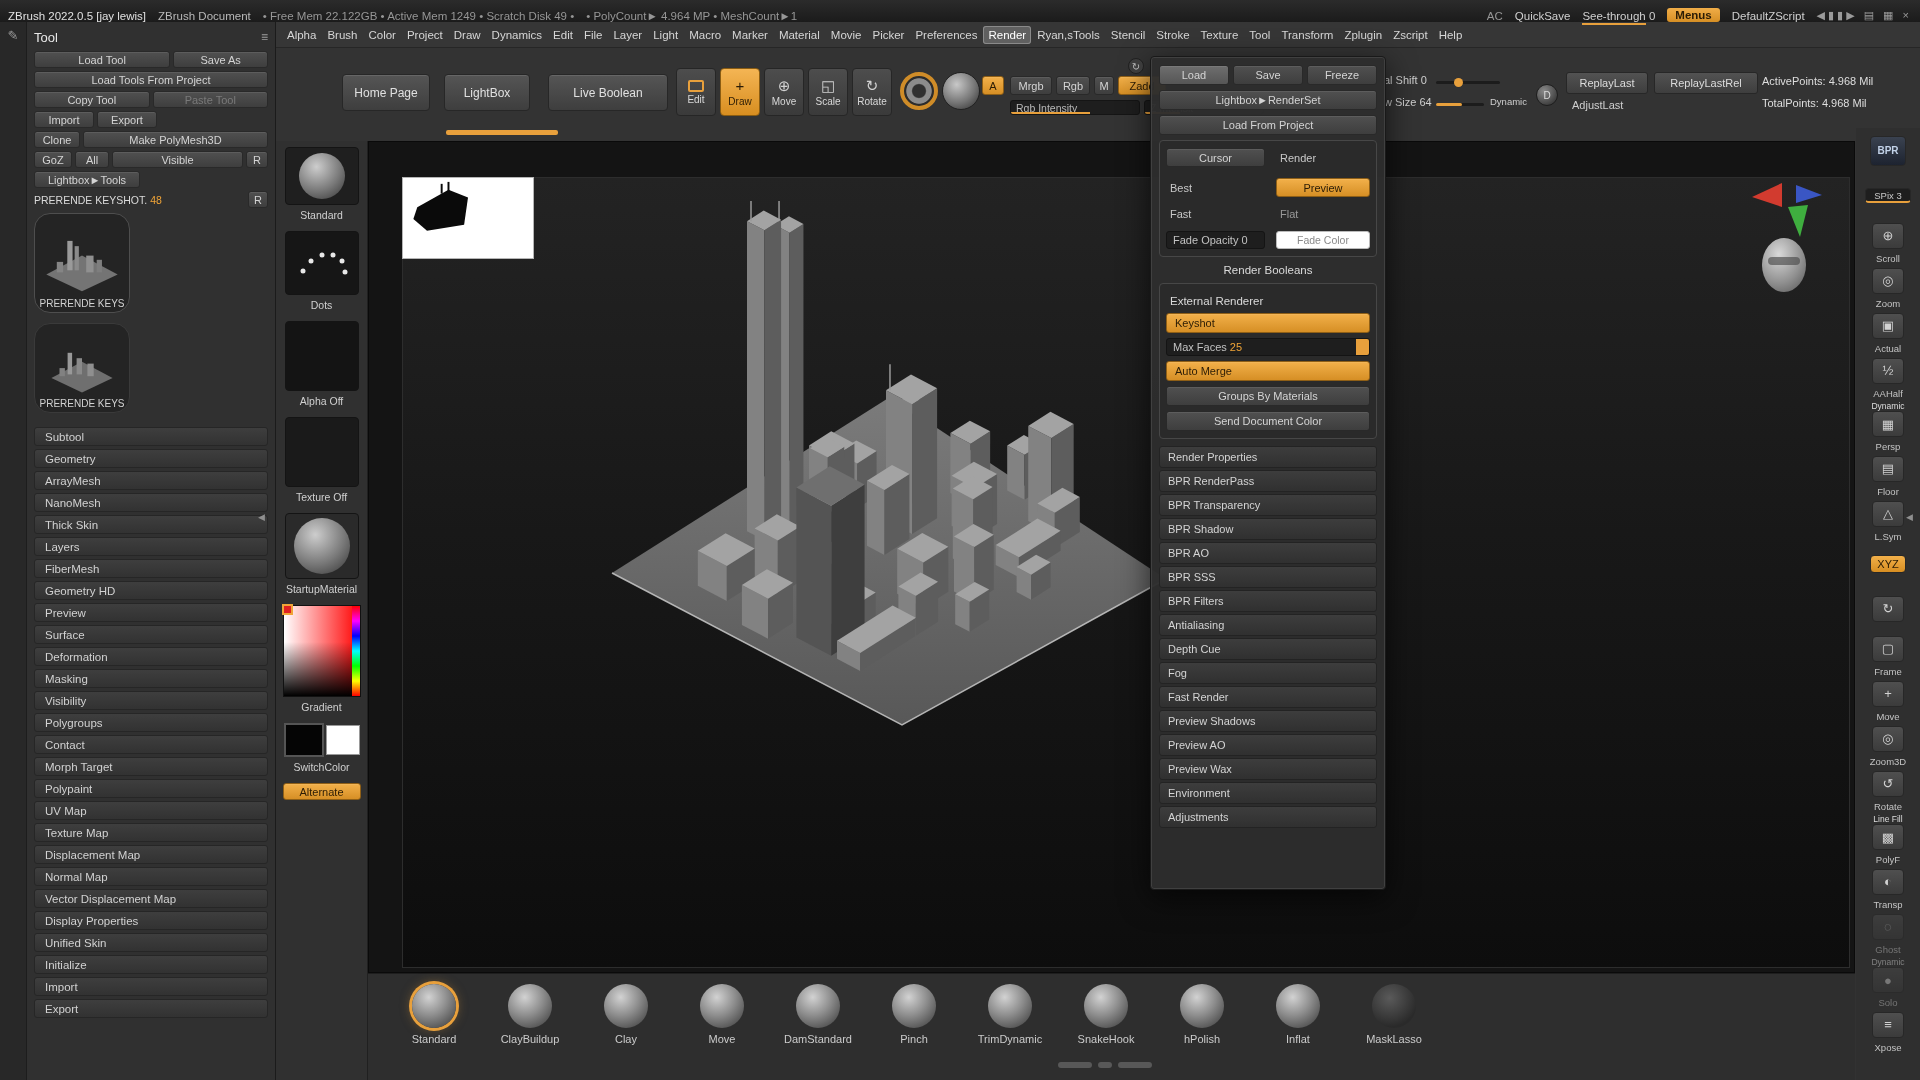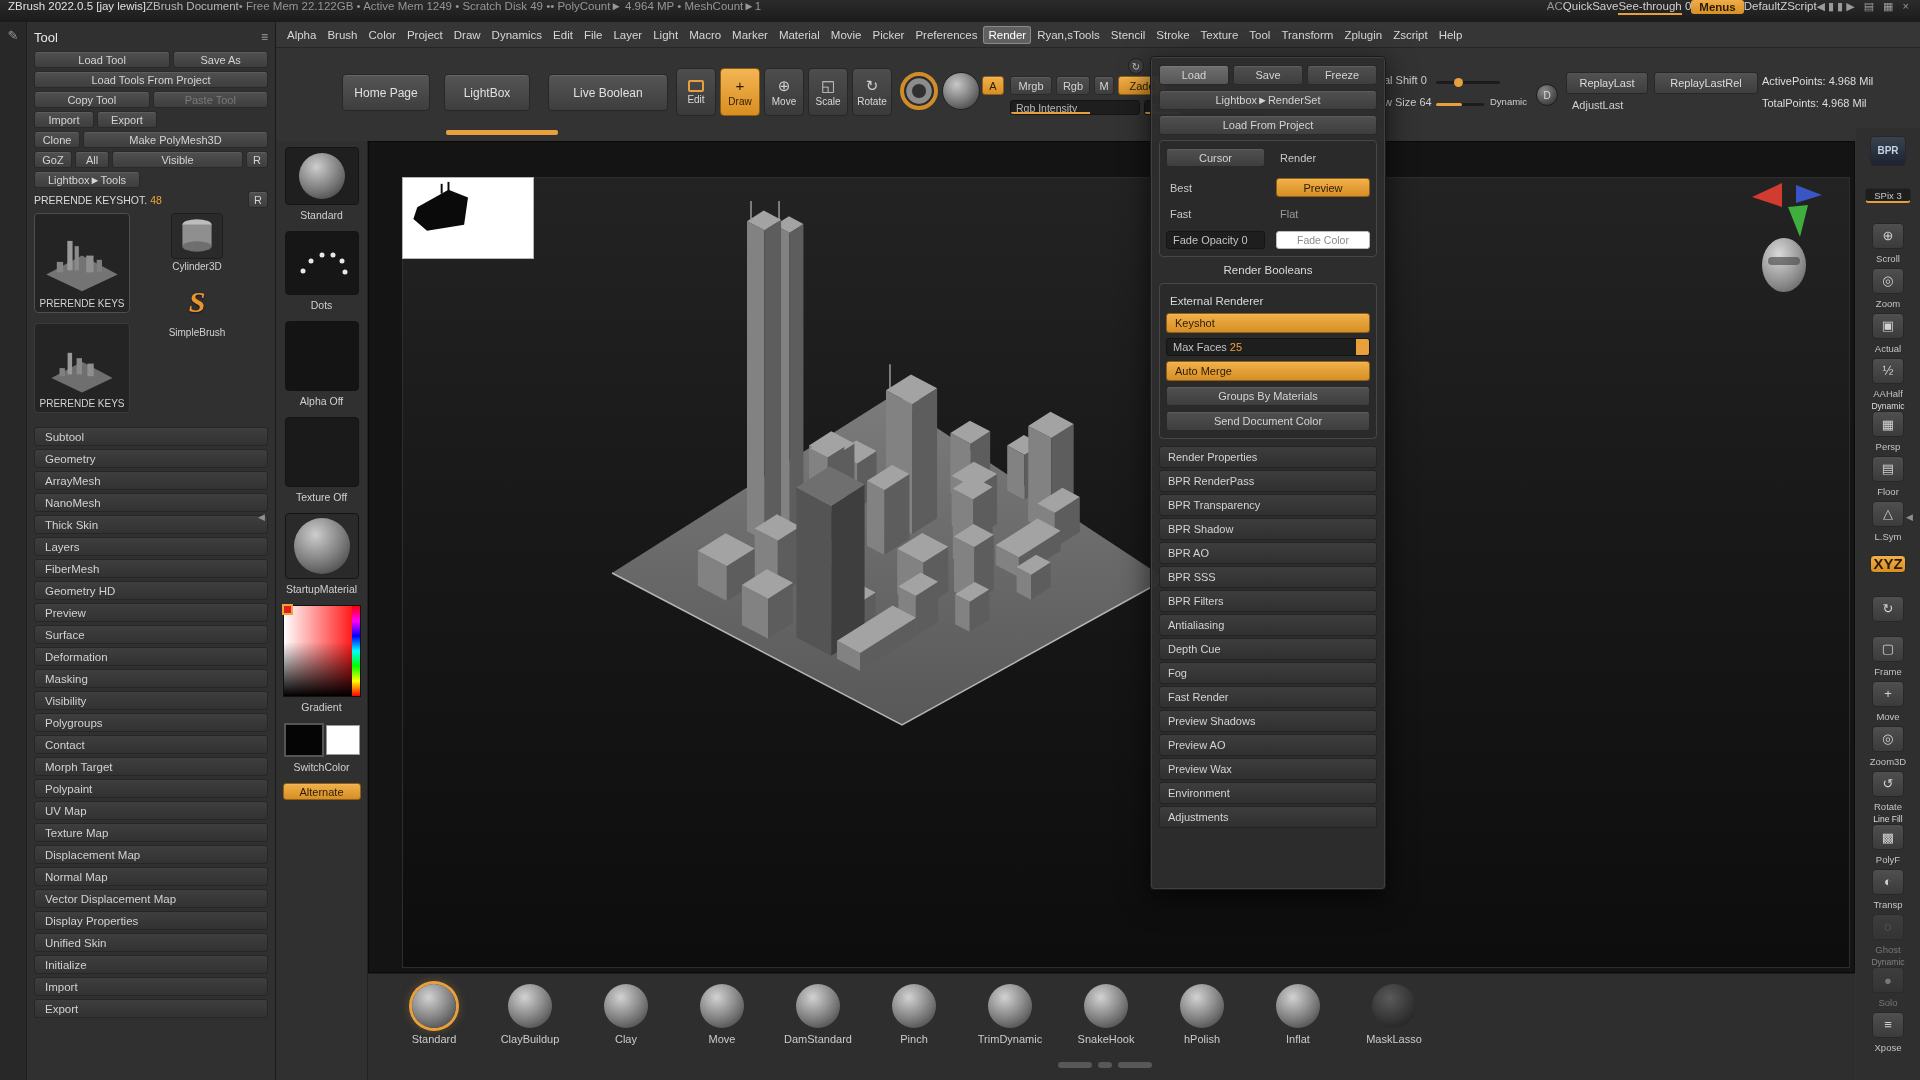--- a/index.html
+++ b/index.html
@@ -1,20 +1,20 @@
 <!DOCTYPE html>
 <html><head>
 <meta charset="utf-8">
 <style>
 *{margin:0;padding:0;box-sizing:border-box}
 html,body{width:1920px;height:1080px;overflow:hidden;background:#2e2e2e}
 #root{position:relative;width:1920px;height:1080px;font-family:"Liberation Sans",sans-serif;font-size:12px;color:#cfcfcf;background:#323232}
 
 
-#titlebar{position:absolute;left:0;top:0;width:100%;height:22px;background:linear-gradient(#2b2b2b,#1b1b1b);display:flex;align-items:flex-start;gap:0;padding:0 8px;font-size:11.5px;color:#b9b9b9;z-index:30;white-space:nowrap}
+#titlebar{position:absolute;left:0;top:0;width:100%;height:22px;background:linear-gradient(#2b2b2b,#1b1b1b);display:flex;align-items:flex-end;gap:12px;padding:0 8px;font-size:11.5px;color:#b9b9b9;z-index:30;white-space:nowrap}
 .tb-app{color:#e0e0e0}
 .tb-dim{color:#969696}
 .tb-spacer{flex:1}
 .tb-link{color:#d0d0d0}
 .seethrough .st-label{border-bottom:2px solid #e8a03c;padding-bottom:1px}
 .tb-menus{background:linear-gradient(#f0ad48,#d68f25);color:#2b1c05;padding:1px 8px;border-radius:3px;font-weight:bold}
 .tb-icons{color:#9a9a9a;letter-spacing:3px;font-size:11px}
 
 
 #menubar{position:absolute;left:276px;top:22px;right:0;height:26px;display:flex;align-items:center;gap:1px;padding:0 6px;font-size:11.5px;color:#d6d6d6;background:#363636;border-bottom:1px solid #262626;overflow:hidden;white-space:nowrap;z-index:5}
@@ -33,21 +33,21 @@
 .btn.orange{background:linear-gradient(#f2b04a,#d68f25);color:#2b1c05;border-color:#8f5f16}
 .btn.disabled{color:#7a7a7a}
 .btn.hover{background:linear-gradient(#6e6e6e,#565656)}
 .btn.left{justify-content:flex-start;padding-left:8px}
 .tp-row{display:flex;gap:3px;margin-bottom:3px}
 .f1{flex:1}.f15{flex:1.5}
 .tool-name-row{display:flex;align-items:center;gap:3px;height:17px;font-size:10.5px;color:#dadada;margin-bottom:2px}
 .orange-text{color:#f0a437}
 .spacer{flex:1}
 .tp-thumbs{position:relative;height:206px;margin-top:5px}
-.thumb-big{position:absolute;left:0;top:0;width:96px;height:100px;background:#242424;border:1px solid #4e4e4e;border-radius:4px;display:flex;flex-direction:column;justify-content:flex-end;align-items:center;overflow:hidden}
+.thumb-big{position:absolute;left:0;top:0;width:96px;height:100px;background:#242424;border:1px solid #4e4e4e;border-radius:16px;display:flex;flex-direction:column;justify-content:flex-end;align-items:center;overflow:hidden}
 .thumb-big svg{width:84px;height:64px;margin-bottom:2px}
 .thumb-big.second{top:110px;height:90px;border-color:#3a3a3a}
 .thumb-big.second svg{height:54px}
 .thumb-label{font-size:10px;color:#d2d2d2;padding-bottom:3px;white-space:nowrap}
 .thumb-col{position:absolute;left:108px;top:0;width:110px;display:flex;flex-direction:column;align-items:center}
 .thumb-sm{width:52px;height:46px;background:#2a2a2a;border:1px solid #1e1e1e;border-radius:4px;display:flex;align-items:center;justify-content:center}
 .thumb-cap{font-size:10px;color:#d2d2d2;margin:2px 0 7px}
 .sb-glyph{font-size:30px;font-weight:bold;font-style:italic;color:#e8952f;font-family:"Liberation Serif",serif;text-shadow:0 1px 2px rgba(0,0,0,.6)}
 .tp-sections{margin-top:8px}
 .tp-section{height:19px;margin-bottom:3px;background:linear-gradient(#3e3e3e,#323232);border:1px solid #262626;border-radius:3px;display:flex;align-items:center;padding-left:10px;font-size:11.5px;color:#d2d2d2}
@@ -99,21 +99,21 @@
 .edge-chevron{position:absolute;font-size:9px;color:#8f8f8f;z-index:8}
 
 
 #right-shelf{position:absolute;right:0;top:128px;width:64px;bottom:0;background:#2f2f2f;display:flex;flex-direction:column;align-items:center;padding-top:4px;z-index:4;overflow:hidden}
 .shelf-item{display:flex;flex-direction:column;align-items:center;justify-content:center;margin-bottom:3px;min-height:42px}
 .shelf-icon{width:32px;height:26px;background:linear-gradient(#4f4f4f,#3b3b3b);border:1px solid #272727;border-radius:4px;display:flex;align-items:center;justify-content:center;font-size:13px;color:#d2d2d2}
 .shelf-sub{font-size:8.5px;color:#dedede;line-height:9px}
 .shelf-label{font-size:9.5px;color:#c4c4c4;margin-top:5px;line-height:10px}
 .t-bpr .shelf-icon{width:36px;height:30px;background:linear-gradient(#3a4250,#1d2330);color:#c2d2e8;font-size:10px;font-weight:bold}
 .t-slider .shelf-icon{width:46px;height:15px;background:#1e1e1e;font-size:9.5px;border-bottom:2px solid #e8a03c;color:#c8c8c8}
-.t-xyz .shelf-icon{width:36px;height:18px;background:linear-gradient(#f2b04a,#d78e22);color:#2b1c05;font-weight:bold;font-size:15px}
+.t-xyz .shelf-icon{width:36px;height:18px;background:linear-gradient(#f2b04a,#d78e22);color:#2b1c05;font-weight:normal;font-size:11px}
 .muted{opacity:.45}
 
 
 #tray{position:absolute;left:368px;top:973px;width:1487px;height:107px;background:#2e2e2e;border-top:1px solid #1e1e1e;display:flex;align-items:flex-start;padding:10px 0 0 30px;gap:24px;z-index:2}
 .tray-item{width:72px;display:flex;flex-direction:column;align-items:center;flex:0 0 auto}
 .tray-orb{width:44px;height:44px;border-radius:50%;background:radial-gradient(circle at 38% 30%,#d2d2d2,#8d8d8d 45%,#474747 88%)}
 .tray-item.active .tray-orb{box-shadow:0 0 0 3px #e8a03c,0 0 12px rgba(232,160,60,.5)}
 .tray-item.dark .tray-orb{background:radial-gradient(circle at 40% 32%,#5a5a5a,#2a2a2a 72%)}
 .tray-label{font-size:11px;color:#cbcbcb;margin-top:5px;white-space:nowrap}
 .tray-scroll{position:absolute;left:690px;top:92px;display:flex;gap:6px;align-items:center}
@@ -233,34 +233,20 @@
       <div class="thumb-big">
         <svg viewBox="0 0 80 60">
             <polygon points="6,40 40,22 74,40 40,56" fill="#747474"></polygon>
             <rect x="26" y="8" width="5" height="28" fill="#9a9a9a"></rect>
             <rect x="33" y="13" width="4" height="23" fill="#8a8a8a"></rect>
             <rect x="44" y="22" width="7" height="16" fill="#909090"></rect>
             <rect x="16" y="28" width="6" height="10" fill="#858585"></rect>
             <rect x="54" y="26" width="5" height="12" fill="#7e7e7e"></rect>
           </svg>
         <span class="thumb-label">PRERENDE KEYS</span>
-      </div>
-      <div class="thumb-col">
-        <div class="thumb-sm">
-          <svg viewBox="0 0 48 48">
-              <ellipse cx="24" cy="13" rx="14" ry="5" fill="#bdbdbd"></ellipse>
-              <rect x="10" y="13" width="28" height="21" fill="#8f8f8f"></rect>
-              <ellipse cx="24" cy="34" rx="14" ry="5" fill="#6e6e6e"></ellipse>
-            </svg>
-        </div>
-        <span class="thumb-cap">Cylinder3D</span>
-        <div class="thumb-sm" style="background:transparent;border:none">
-            <span class="sb-glyph">S</span>
-          </div>
-        <span class="thumb-cap">SimpleBrush</span>
       </div>
       <div class="thumb-big second">
         <svg viewBox="0 0 80 60">
             <polygon points="6,40 40,22 74,40 40,56" fill="#6f6f6f"></polygon>
             <rect x="24" y="12" width="5" height="24" fill="#999"></rect>
             <rect x="34" y="18" width="6" height="18" fill="#8a8a8a"></rect>
             <rect x="46" y="24" width="7" height="14" fill="#8f8f8f"></rect>
             <rect x="15" y="29" width="6" height="9" fill="#818181"></rect>
           </svg>
         <span class="thumb-label">PRERENDE KEYS</span>

